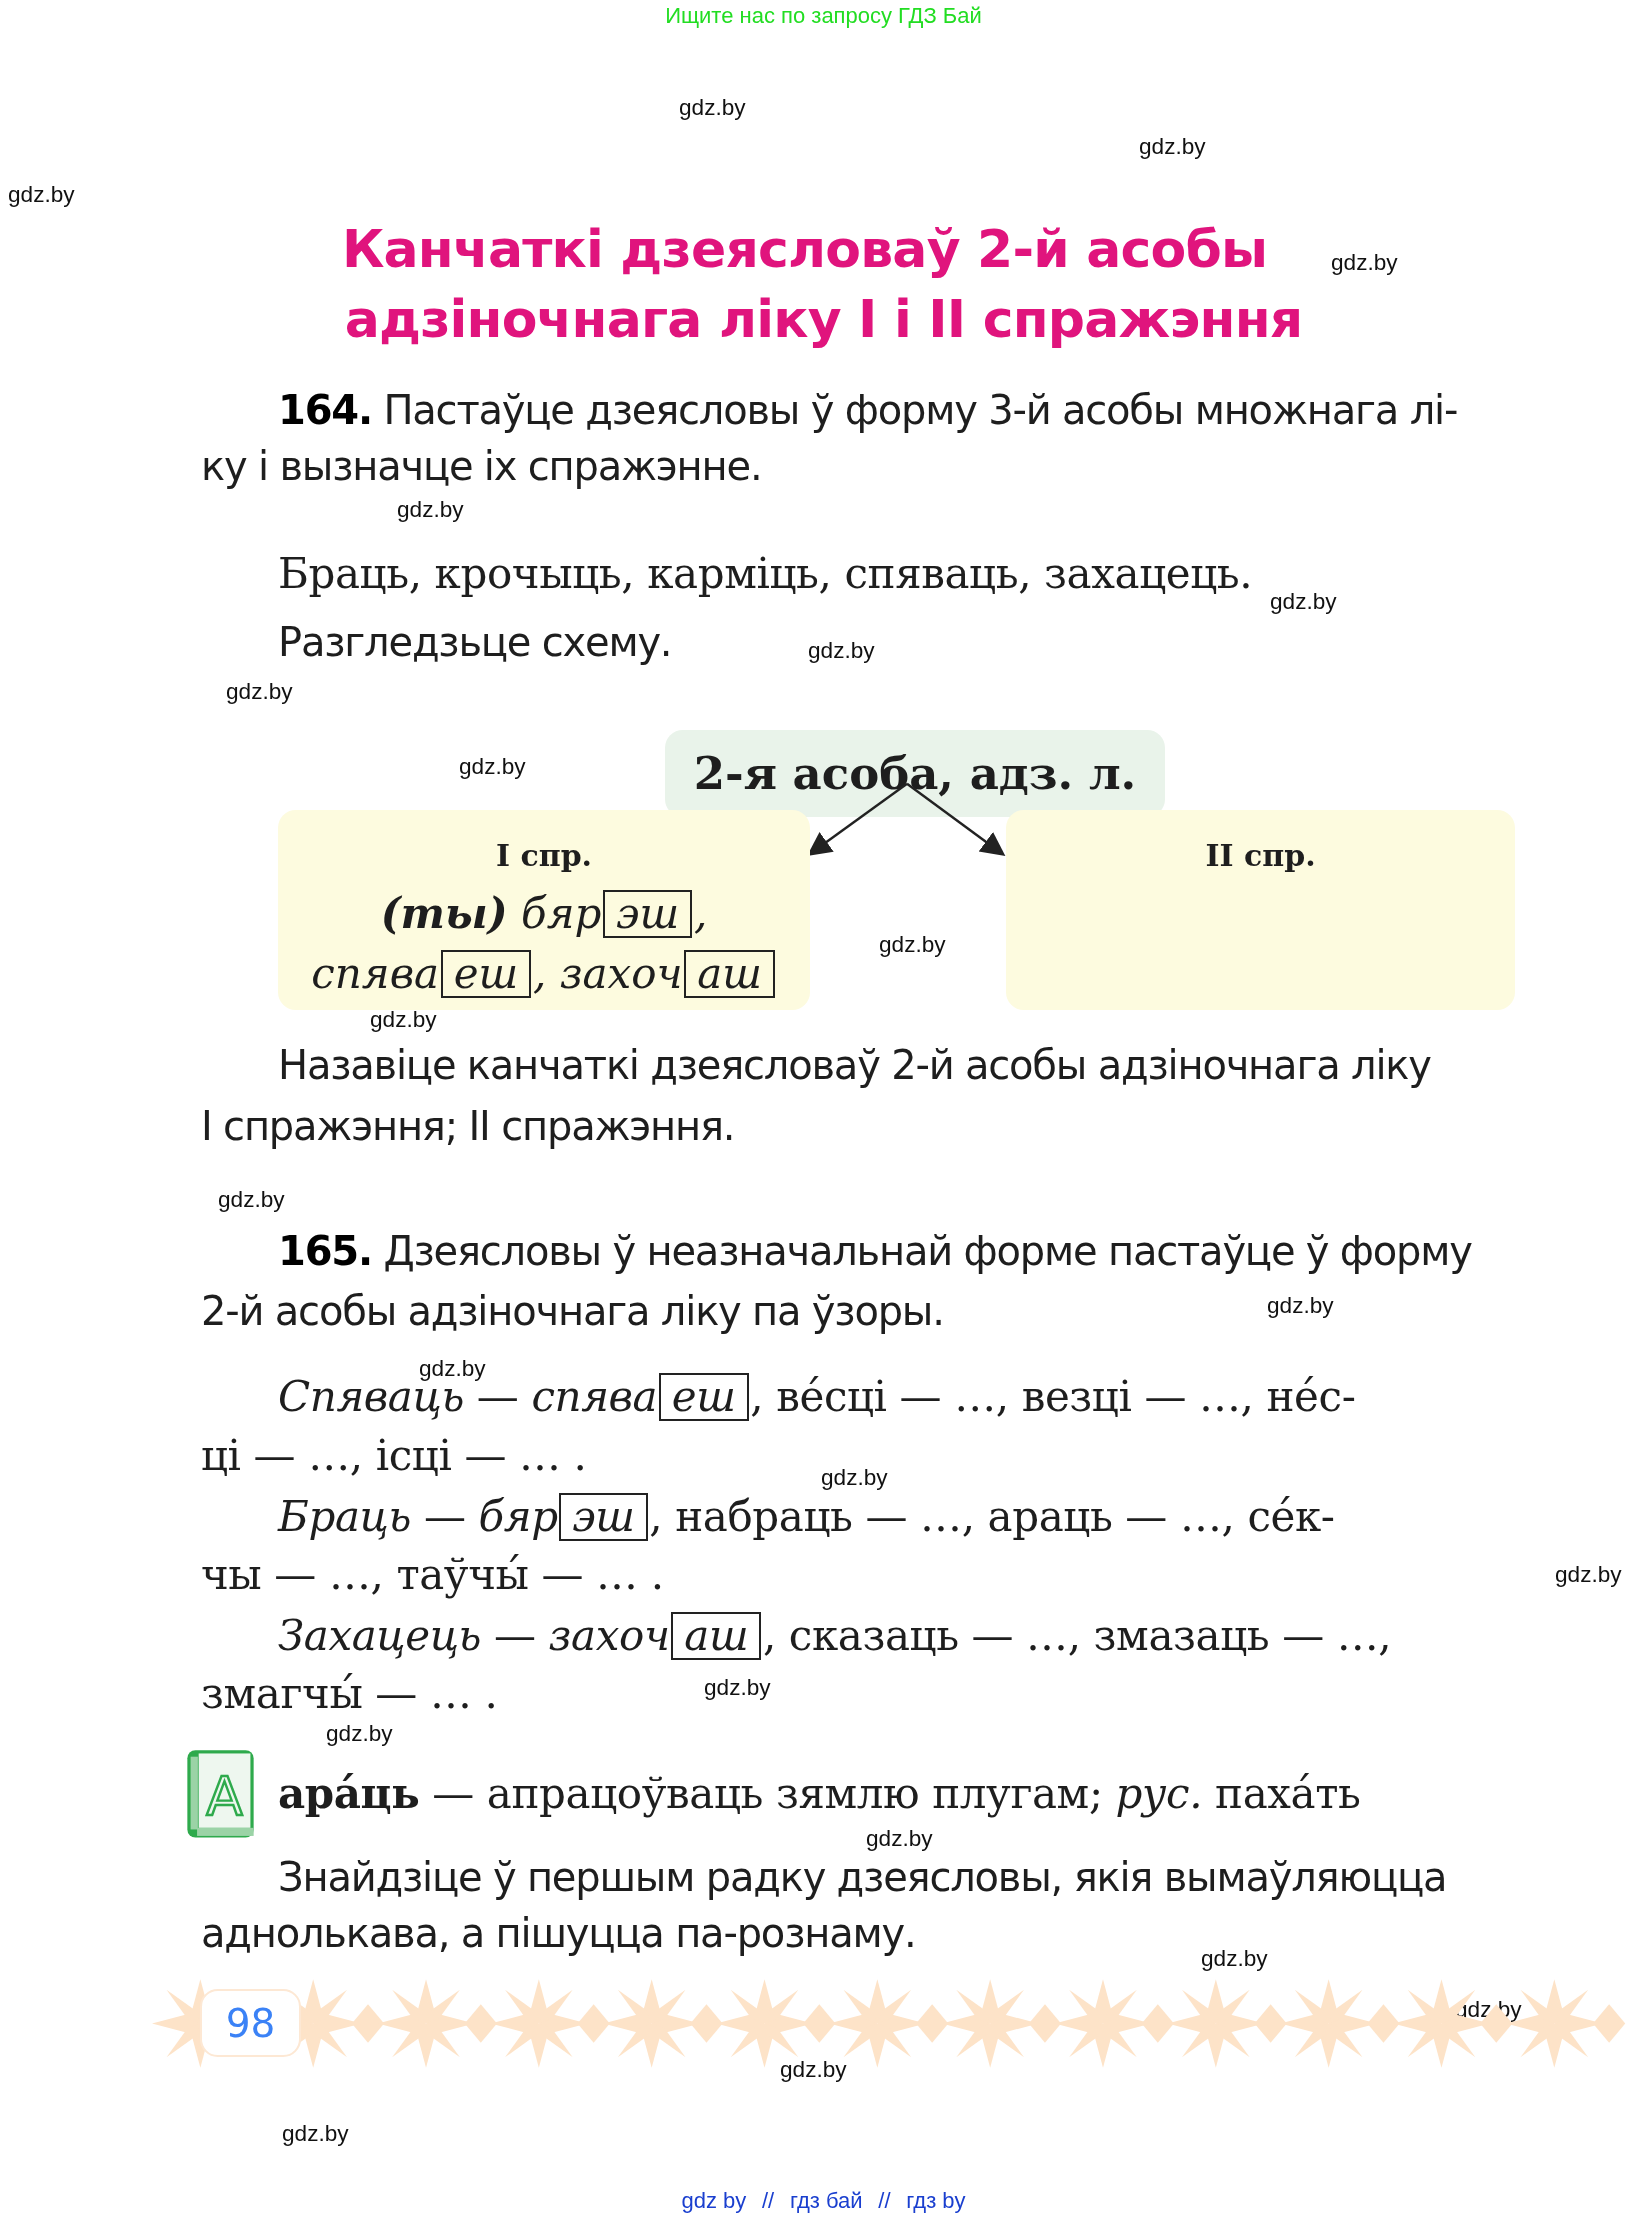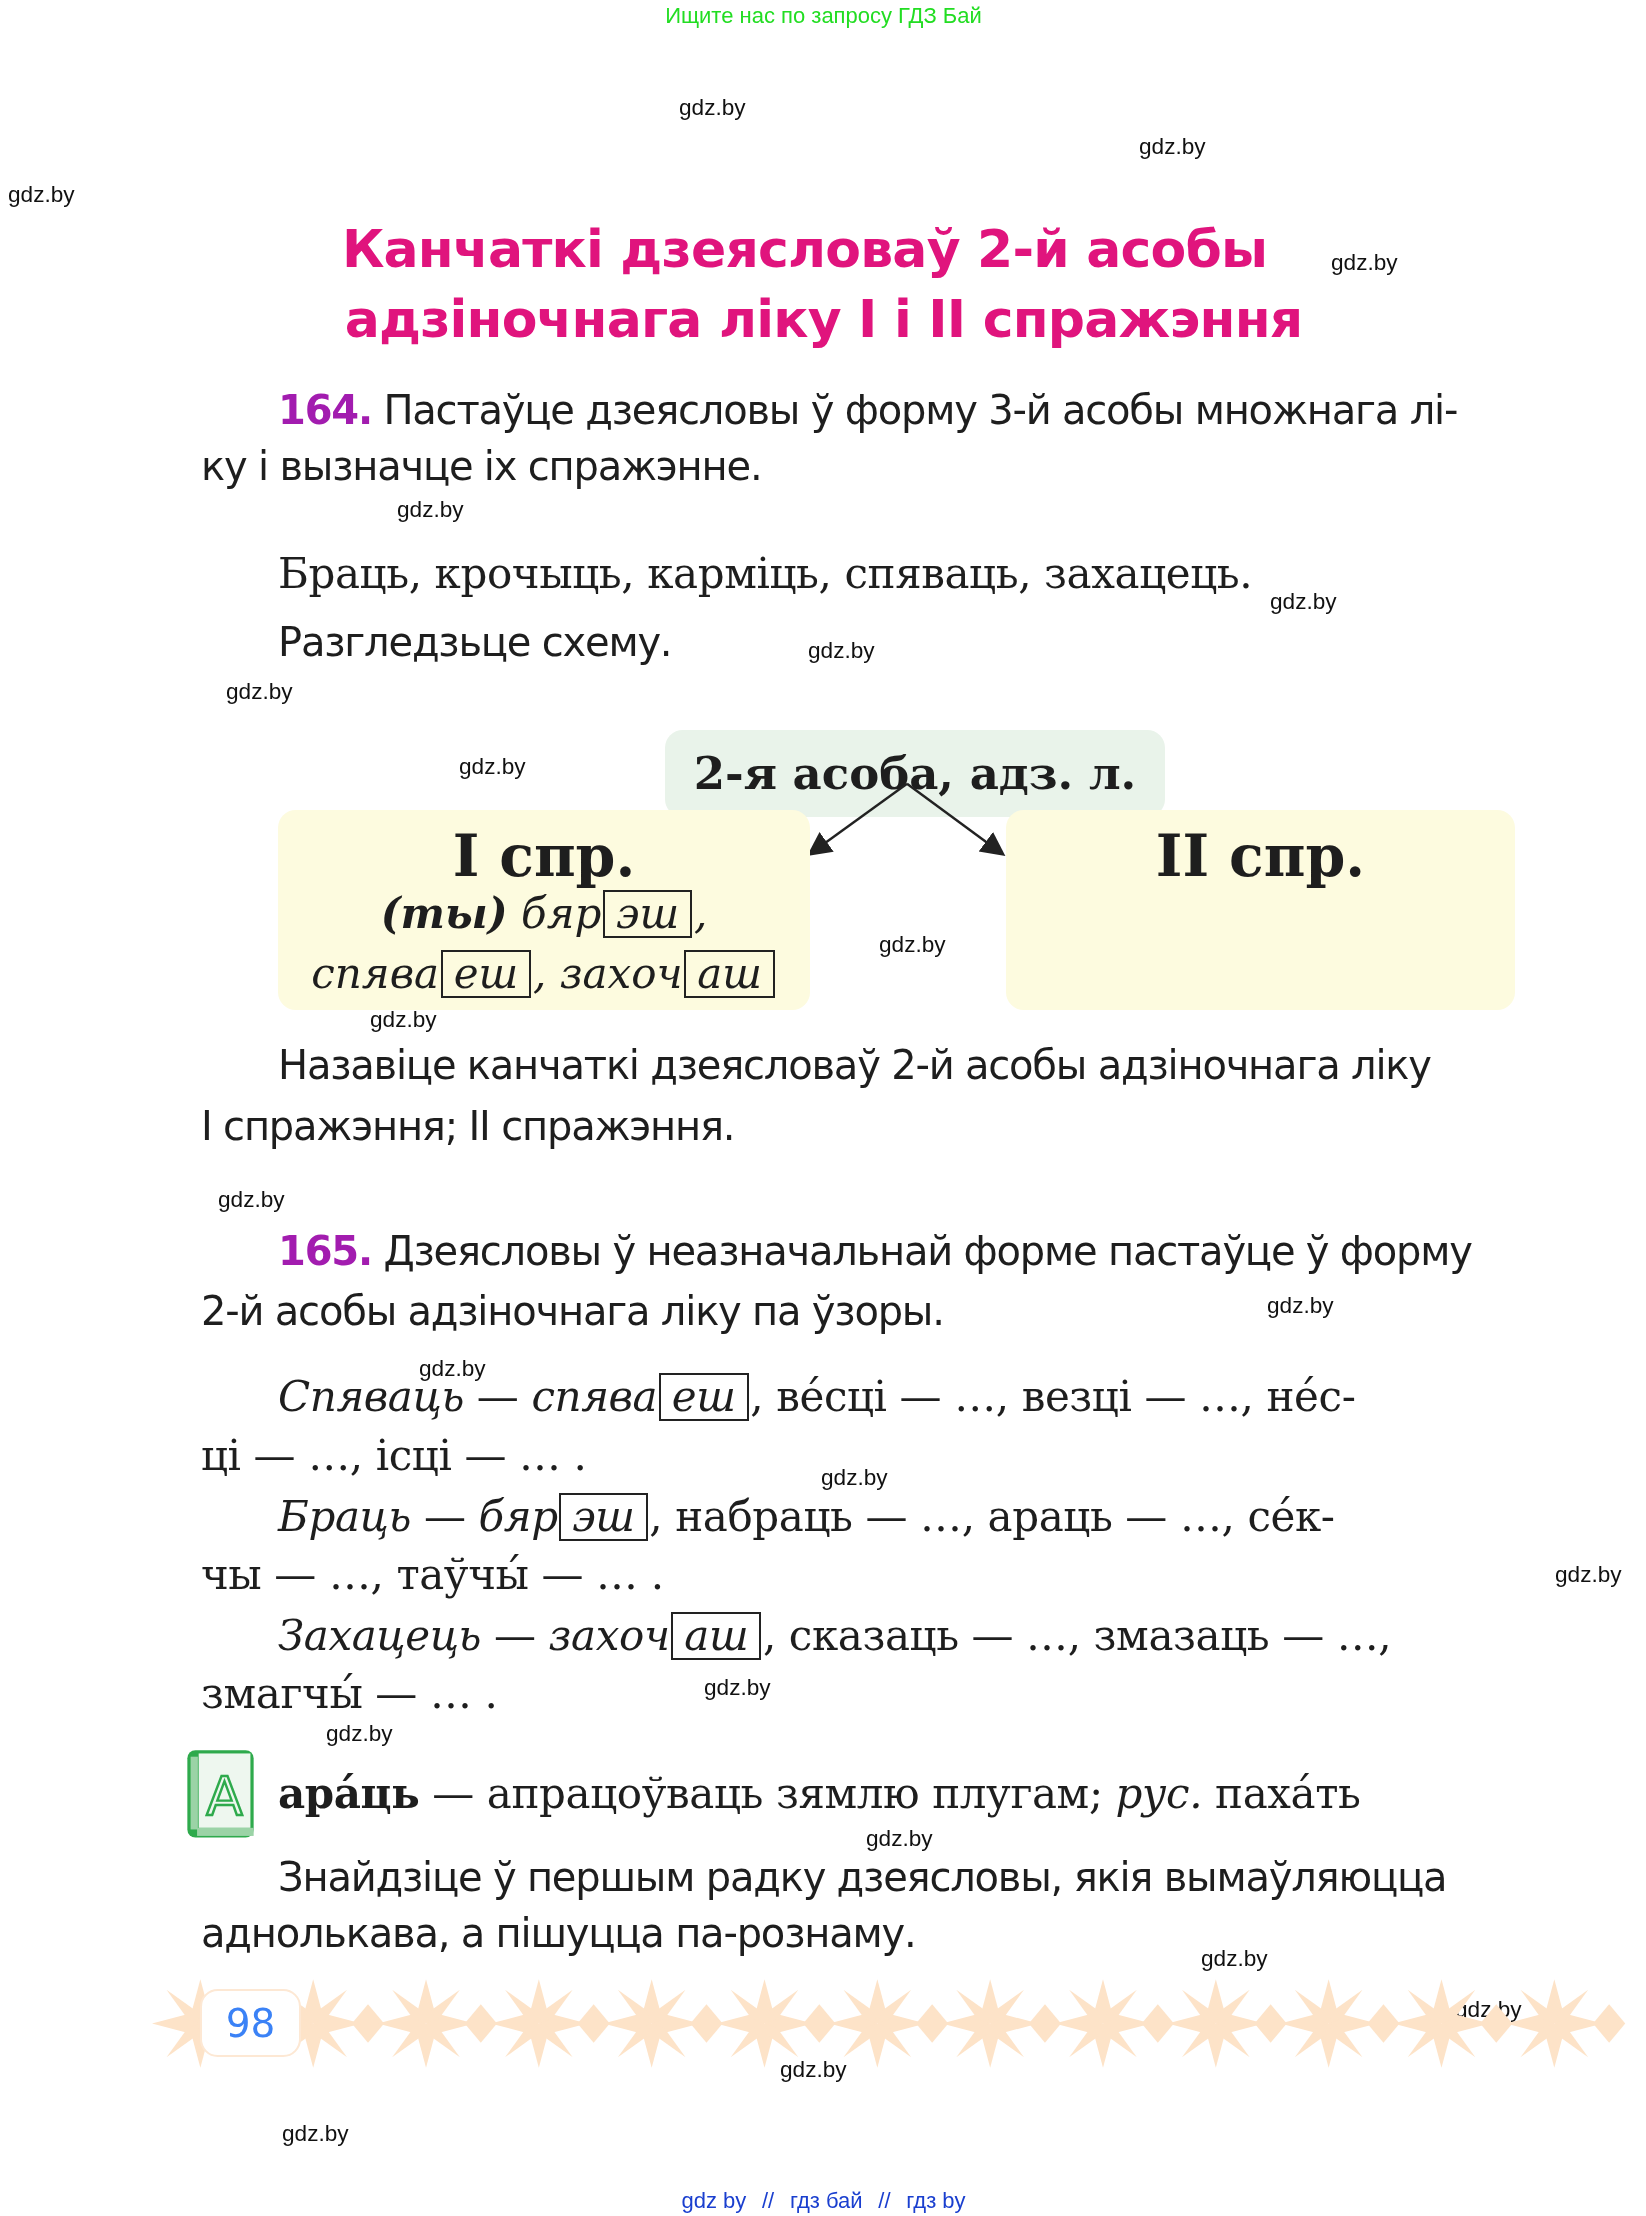--- a/index.html
+++ b/index.html
@@ -14,31 +14,31 @@
     font-family: "Liberation Sans", sans-serif; font-size: 22px; color: #22dd22; }
   .footer-links { position: absolute; top: 2188px; left: 0; width: 1647px; text-align: center;
     font-family: "Liberation Sans", sans-serif; font-size: 22px; color: #1a3fcf; }
   .footer-links span { margin: 0 4.8px; }
 
   .title { position: absolute; left: 0; width: 1647px; text-align: center; color: #e0147d;
     font-family: "DejaVu Sans", sans-serif; font-weight: bold; font-size: 52px; letter-spacing: -0.8px; white-space: nowrap; }
 
   .sans { font-family: "DejaVu Sans", sans-serif; font-size: 40px; letter-spacing: -1.2px; line-height: 56px; color: #1e1e1e; }
   .serif { font-family: "DejaVu Serif", "Liberation Serif", serif; font-size: 42px; line-height: 58px; color: #1e1e1e; letter-spacing: -0.4px; }
-  .num { color: #a21caf; font-weight: bold; }
+  .num { color: #000000; font-weight: bold; }
   .it { font-style: italic; }
   .boxed { display: inline-block; border: 2.4px solid #222; padding: 0 11px; line-height: 1.05; margin: 0 1.6px; }
 
   .para { position: absolute; left: 201px; width: 1322px; white-space: nowrap; }
 
   .box-top { position: absolute; left: 665px; top: 698px; width: 500px; height: 87px; background: #e9f3ea; border-radius: 17.7px;
     display: flex; align-items: center; justify-content: center; margin-top: 32px; }
   .box-top span { font-family: "DejaVu Serif", serif; font-weight: bold; font-size: 45px; }
   .box-side { position: absolute; background: #fdfbdf; border-radius: 17.7px; text-align: center; }
-  .box-side .head { font-family: "DejaVu Serif", serif; font-weight: bold; font-size: 57px; line-height: 56px; margin-top: 17.7px; }
+  .box-side .head { font-family: "DejaVu Serif", serif; font-weight: bold; font-size: 30px; line-height: 56px; margin-top: 17.7px; }
   .box-side .line { font-family: "DejaVu Serif", serif; font-style: italic; font-size: 42px; line-height: 60px; white-space: nowrap; }
 
   .footer-band { position: absolute; left: 152px; top: 1975px; width: 1495px; height: 97px; }
   .page-num { position: absolute; left: 200px; top: 1989px; width: 97px; height: 64px; background: #fff; border: 2.4px solid #fde8d4;
     border-radius: 17.7px; display: flex; align-items: center; justify-content: center;
     font-family: "DejaVu Sans", sans-serif; font-size: 39px; color: #3b82f6; }
 
   .vocab-icon { position: absolute; left: 184px; top: 1747px; width: 73px; height: 97px; }
 </style>
 </head>

